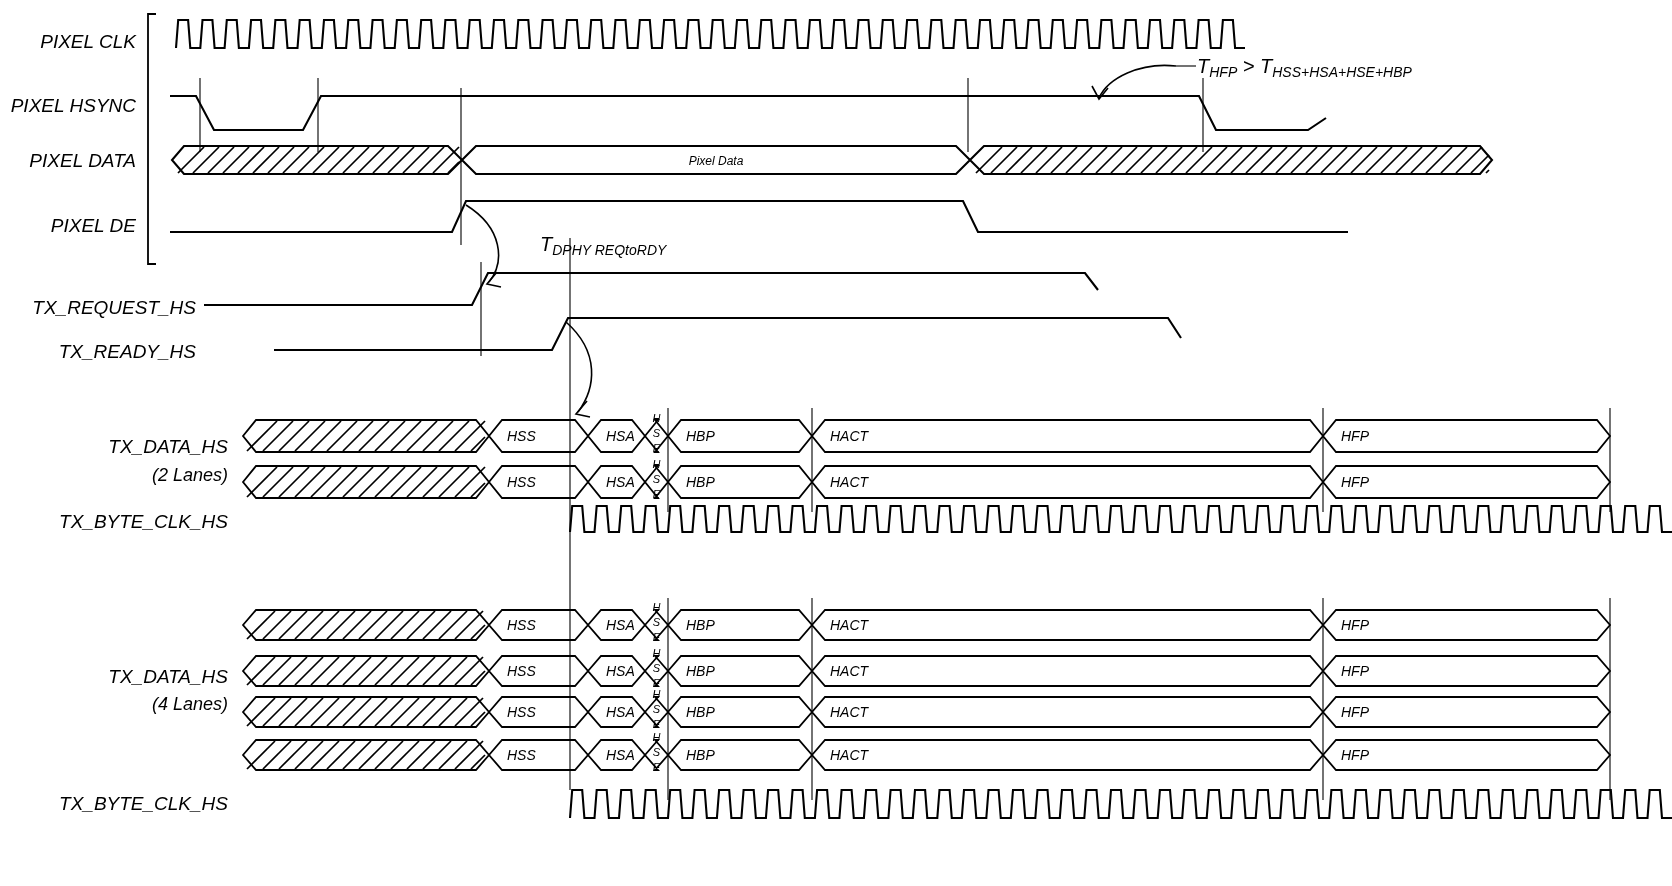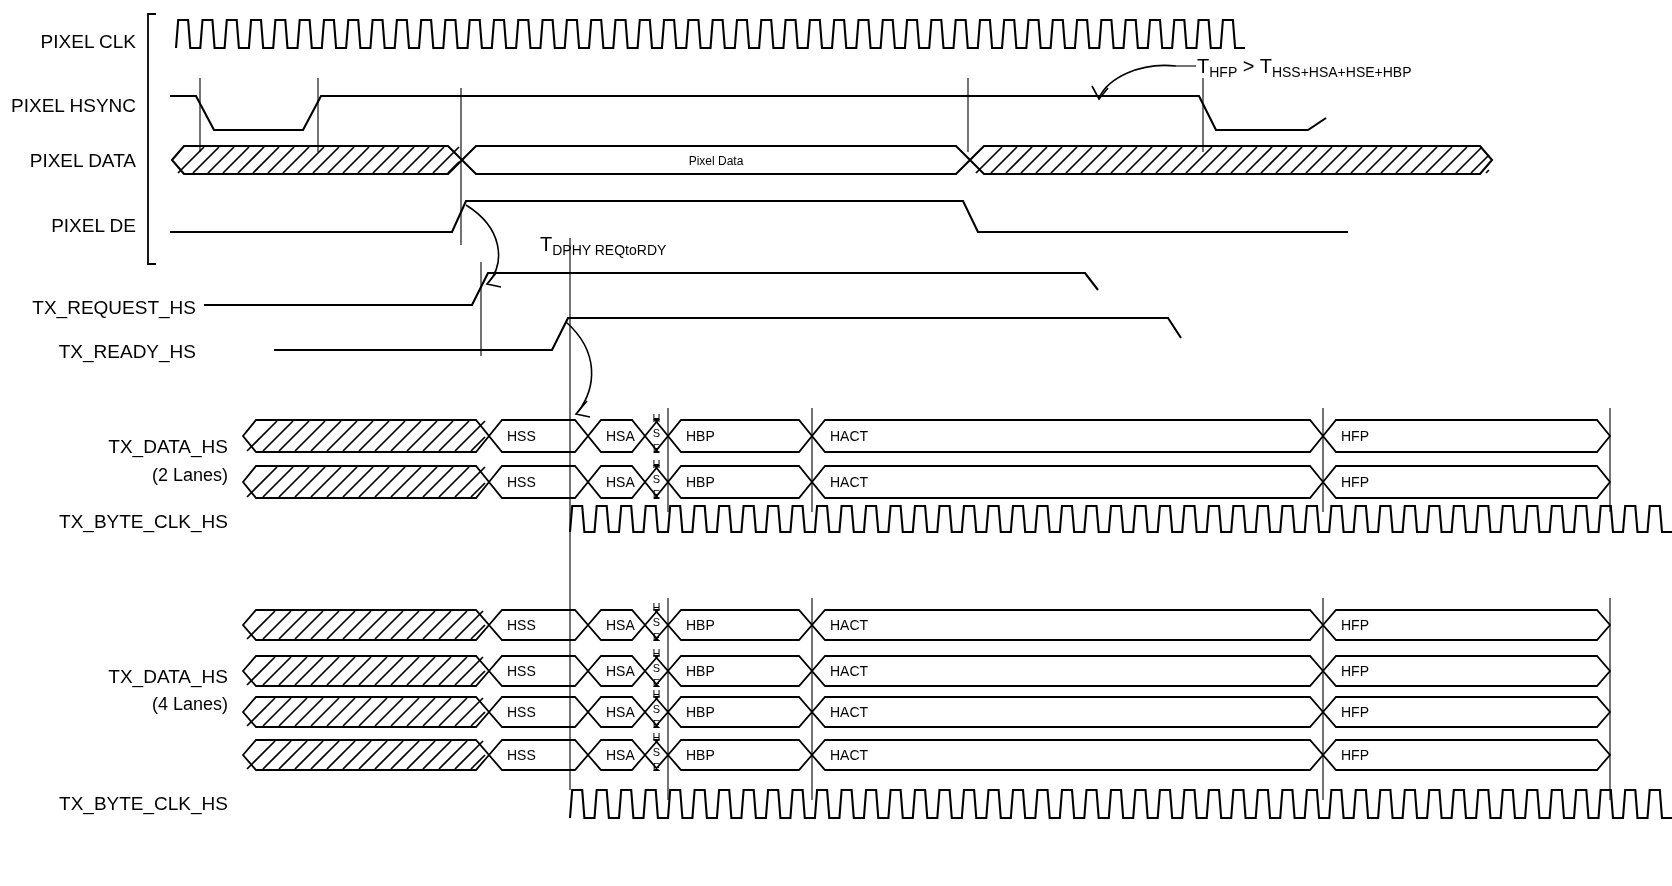--- a/index.html
+++ b/index.html
@@ -11,20 +11,21 @@
   body {
     font-family: "Liberation Sans", sans-serif;
     color: #000000;
   }
   #diagram-root {
     position: relative;
     width: 1672px;
     height: 886px;
     overflow: hidden;
     background: #ffffff;
+    font-style: italic;
   }
   #timing-svg {
     position: absolute;
     top: 0;
     left: 0;
     width: 1672px;
     height: 886px;
   }
   .sig-label {
     font-family: "Liberation Sans", sans-serif;

